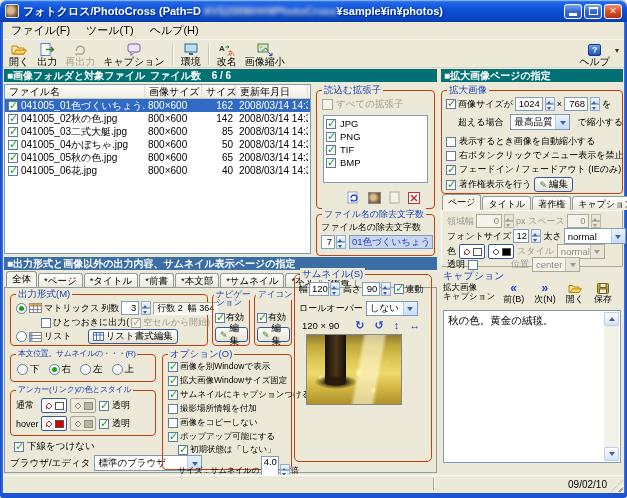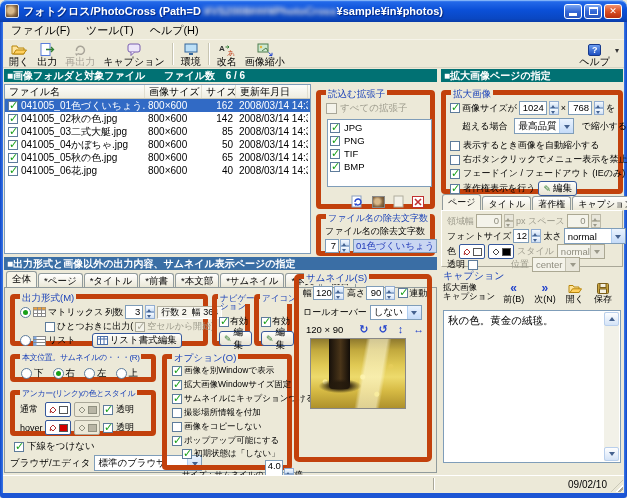--- a/index.html
+++ b/index.html
@@ -32,21 +32,21 @@
   .tbtn .ic{height:14px;display:flex;align-items:flex-end;justify-content:center}
   .tbtn.disabled{color:#A8A499}
   .tsep{width:2px;height:22px;margin:2px 3px 0;border-left:1px solid #C8C5B2;border-right:1px solid #FFF}
   .thelp{margin-left:auto}
   .help-ic{width:13px;height:12px;background:linear-gradient(#6C9CEE,#1E50C0);border:1px solid #16398C;border-radius:2px;color:#fff;font-weight:bold;font-size:9px;display:flex;align-items:center;justify-content:center}
   .tchev{font-size:8px;color:#333;margin:5px 3px 0 1px}
   
   .hdr{position:absolute;height:13px;color:#fff;font-weight:bold;font-size:10px;line-height:13px;padding-left:3px;white-space:nowrap;overflow:hidden}
   .hdr.teal{background:#017173}
   .hdr.blue{background:#3A6EA5}
-  .hdr .cnt{font-weight:bold;margin-left:16px}
+  .hdr .cnt{font-weight:bold;margin-left:2px}
   
   .filelist{position:absolute;left:4px;top:84px;width:307px;height:170px;background:#fff;border:1px solid #7F9DB9;overflow:hidden}
   .fl-head{display:flex;height:14px;background:linear-gradient(#FDFDFB,#EFEDE0);border-bottom:1px solid #C9C7B8}
   .fl-hc{padding:0 4px;border-right:1px solid #E0DED0;line-height:13px;overflow:hidden;white-space:nowrap;flex:none}
   .fl-row{display:flex;height:13px;line-height:13px;white-space:nowrap}
   .fl-row.selected{background:#316AC5;color:#fff}
   .fl-c{overflow:hidden;padding:0 3px;flex:none;display:flex;align-items:center}
   .c-name{width:140px}.c-dims{width:57px}.c-kb{width:34px;justify-content:flex-end}.c-date{width:72px}
   
   .cb{display:inline-block;width:11px;height:11px;background:#fff;border:1px solid #5E7C9B;position:relative;vertical-align:middle;flex:none}
@@ -69,21 +69,21 @@
   .spin.dis i.up::after{border-bottom-color:#9B998A}
   .spin.dis i.dn::after{border-top-color:#9B998A}
   .combo{display:inline-flex;background:#fff;border:1px solid #7F9DB9;height:16px;align-items:center;vertical-align:middle;flex:none}
   .combo .cv{flex:1;padding:0 3px;font-size:9.5px;white-space:nowrap;overflow:hidden}
   .combo .cbt{width:14px;height:100%;background:linear-gradient(#EAF3FE,#C5DBF8);border-left:1px solid #AECDF0;display:flex;align-items:center;justify-content:center;flex:none}
   .combo .cbt::after{content:"";border:3px solid transparent;border-top:4px solid #44618F;margin-top:4px}
   .combo.dis{background:#F4F3EA;color:#8E8C7E;border-color:#ABA893}
   .combo.dis .cbt{background:#E8E6DA;border-left-color:#C4C2B2}
   .combo.dis .cbt::after{border-top-color:#9B998A}
   .btn{display:inline-flex;align-items:center;justify-content:center;gap:2px;background:linear-gradient(#FEFEFB,#E7E3D3);border:1px solid #37599C;border-radius:3px;height:16px;font-size:9.5px;padding:0 4px;vertical-align:middle;flex:none}
-  .gb{position:absolute;border:5px solid #c2410c;border-radius:4px}
+  .gb{position:absolute;border:1px solid #c2410c;border-radius:4px}
   .gl{position:absolute;top:-7px;left:5px;background:#ECE9D8;padding:0 2px;color:#1A41B8;font-size:9.5px;white-space:nowrap;line-height:12px}
   .row{position:absolute;display:flex;align-items:center;gap:3px;white-space:nowrap;font-size:9.5px}
   .gray{color:#9C9A8C}
   .bluelab{color:#1A41B8}
   .inset{display:inline-block;background:#F7F6EE;border:1px solid #B5B2A1;border-bottom-color:#fff;border-right-color:#fff;height:13px;line-height:11px;padding:0 3px;font-size:9px;flex:none}
   .swatch{display:inline-flex;align-items:center;gap:2px;background:#fff;border:1px solid #37599C;border-radius:2px;height:15px;padding:0 2px;flex:none}
   .swatch .box{width:9px;height:8px;border:1px solid #555;flex:none}
   .swatch.dis{background:#ECE9D8;border-color:#A9A798}
   .tabs{position:absolute;display:flex;align-items:flex-end}
   .tab{border:1px solid #919B9C;border-bottom:none;border-radius:3px 3px 0 0;background:linear-gradient(#FFFFFF,#EBE8D7);padding:1px 5px;font-size:9.5px;height:14px;line-height:12px;margin-right:1px;white-space:nowrap}

